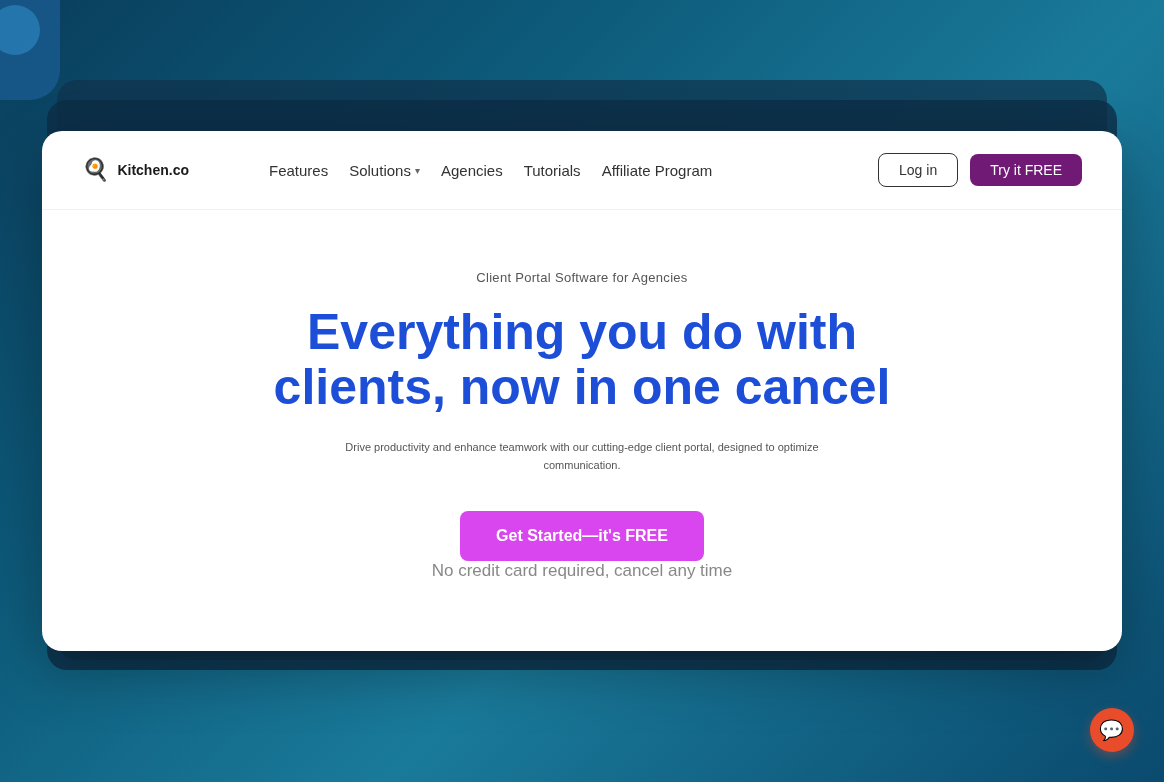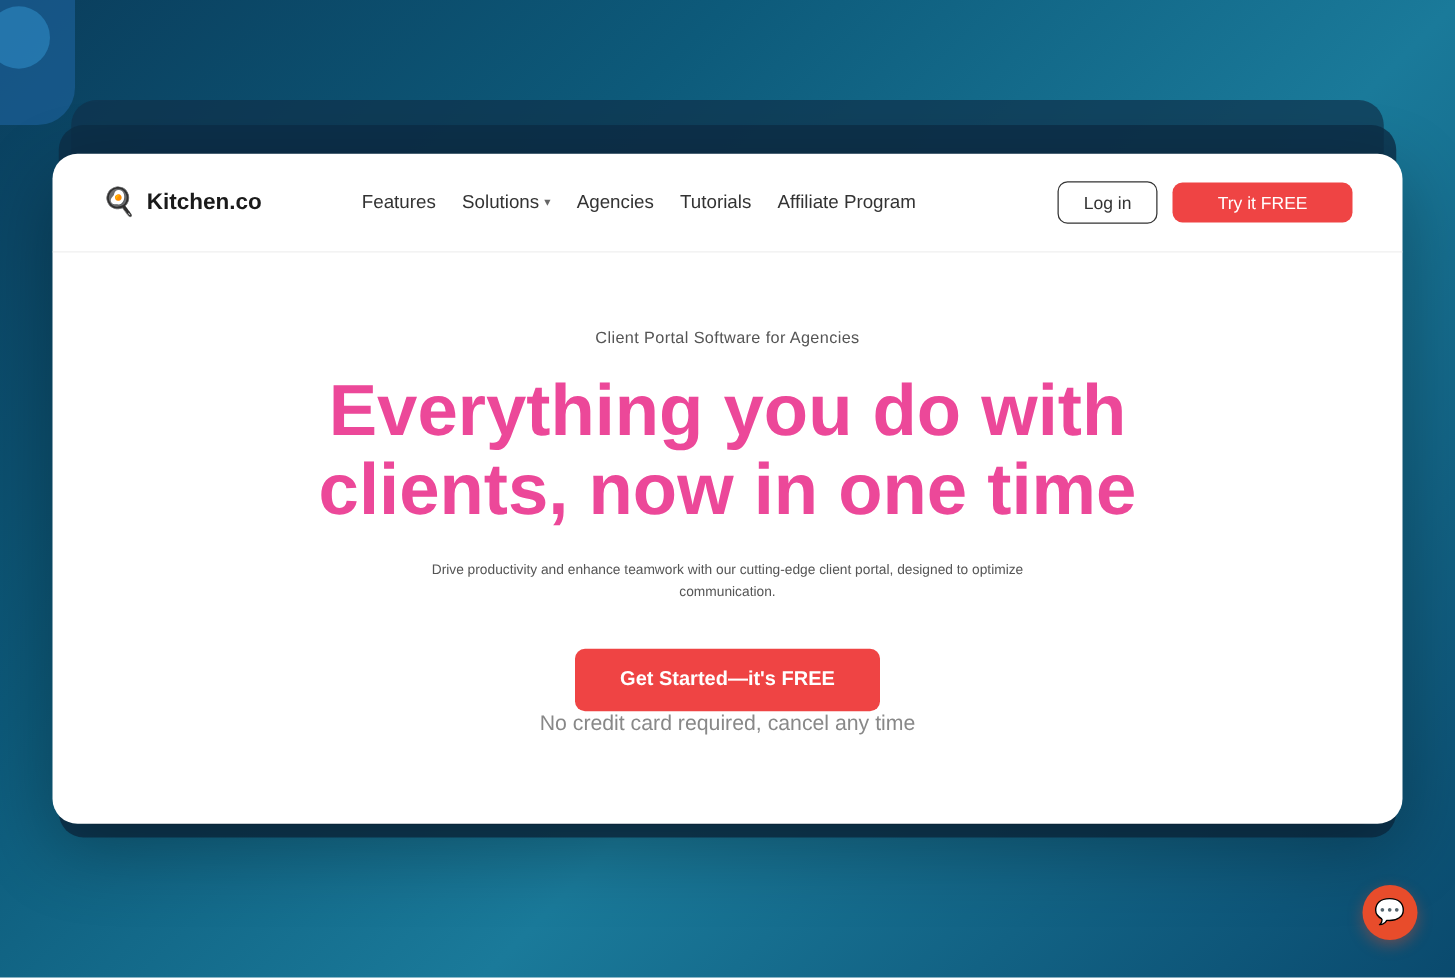--- a/index.html
+++ b/index.html
@@ -92,21 +92,21 @@
       gap: 8px;
       text-decoration: none;
       color: #1a1a1a;
     }
 
     .logo-icon {
       font-size: 22px;
     }
 
     .logo-text {
-      font-size: 18px;
+      font-size: 14px;
       font-weight: 600;
       color: #1a1a1a;
     }
 
     .nav-links {
       display: flex;
       align-items: center;
       gap: 21px;
       margin-left: 80px;
       flex: 1;
@@ -139,24 +139,24 @@
       border: 1.5px solid #333;
       border-radius: 8px;
       background: white;
       color: #333;
       font-size: 14px;
       font-weight: 500;
       cursor: pointer;
     }
 
     .btn-try {
-      padding: 8px 36px;
+      padding: 8px 20px;
       border: none;
       border-radius: 8px;
-      background: #ef4444;
+      background: #701a75;
       color: white;
       font-size: 14px;
       font-weight: 500;
       cursor: pointer;
     }
 
     
     .hero {
       padding: 60px 40px 70px;
       text-align: center;
@@ -164,42 +164,42 @@
 
     .hero-eyebrow {
       font-size: 13px;
       color: #555;
       font-weight: 500;
       margin-bottom: 20px;
       letter-spacing: 0.3px;
     }
 
     .hero-title {
-      font-size: 58px;
+      font-size: 50px;
       font-weight: 800;
-      color: #ec4899;
+      color: #1d4ed8;
       line-height: 1.1;
       margin-bottom: 24px;
       max-width: 700px;
       margin-left: auto;
       margin-right: auto;
     }
 
     .hero-subtitle {
       font-size: 11px;
       color: #555;
       line-height: 1.6;
       max-width: 480px;
       margin: 4px auto 36px;
     }
 
     .btn-cta {
       display: inline-block;
       padding: 16px 36px;
-      background: #ef4444;
+      background: #d946ef;
       color: white;
       font-size: 16px;
       font-weight: 600;
       border-radius: 8px;
       border: none;
       cursor: pointer;
       text-decoration: none;
     }
 
     .hero-disclaimer {
@@ -272,21 +272,21 @@
     </div>
 
   </nav>
 
   <div class="hero">
 
     <p class="hero-eyebrow">Client Portal Software for Agencies</p>
 
     <h1 class="hero-title">
       <span>Everything you do with</span><br>
-      <span>clients, now in one time</span>
+      <span>clients, now in one cancel</span>
     </h1>
 
     <p class="hero-subtitle">Drive productivity and enhance teamwork with our cutting-edge client portal, designed to optimize communication.</p>
 
     <div>
       <button class="btn-cta">Get Started—it's FREE</button>
     </div>
 
     <p class="hero-disclaimer">No credit card required, cancel any time</p>
 

